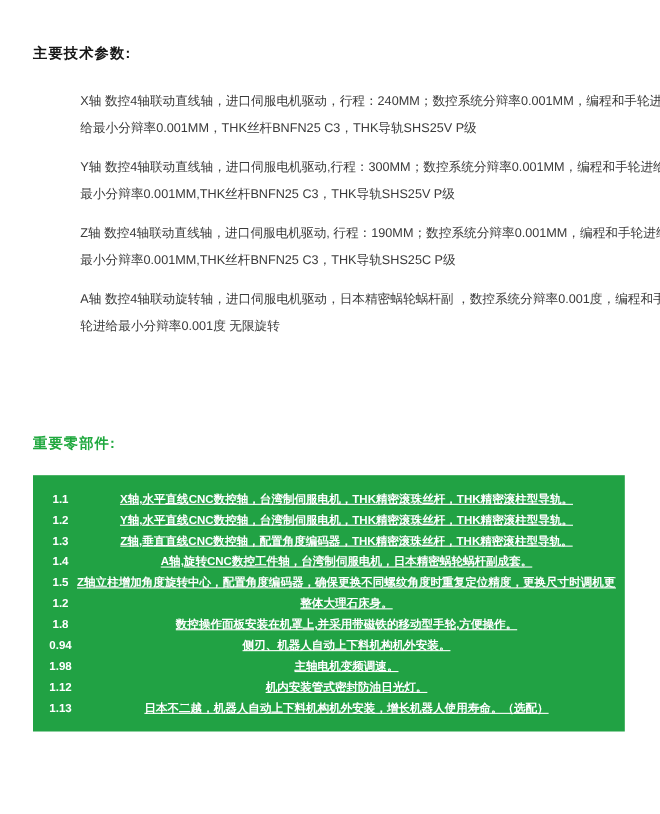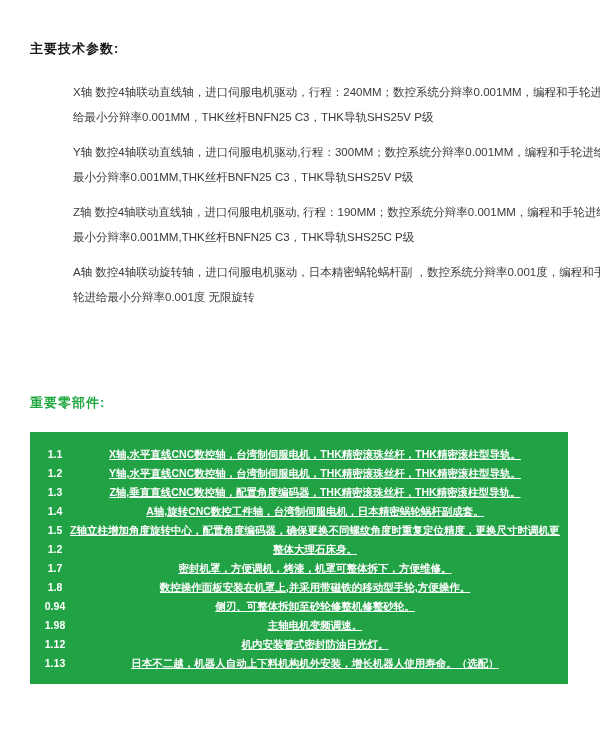--- a/index.html
+++ b/index.html
@@ -94,30 +94,26 @@
     </div>
     <div class="part-row">
       <span class="part-num">1.5</span>
       <span class="part-text">Z轴立柱增加角度旋转中心，配置角度编码器，确保更换不同螺纹角度时重复定位精度，更换尺寸时调机更高效更方便精准。</span>
     </div>
     <div class="part-row">
       <span class="part-num">1.2</span>
       <span class="part-text">整体大理石床身。</span>
     </div>
     <div class="part-row">
-      <span class="part-num">1.7</span>
-      <span class="part-text">密封机罩，方便调机，烤漆，机罩可整体拆下，方便维修。</span>
-    </div>
-    <div class="part-row">
       <span class="part-num">1.8</span>
       <span class="part-text">数控操作面板安装在机罩上,并采用带磁铁的移动型手轮,方便操作。</span>
     </div>
     <div class="part-row">
       <span class="part-num">0.94</span>
-      <span class="part-text">侧刃、可整体拆卸至砂轮修整机修整砂轮。</span>
+      <span class="part-text">侧刃、机器人自动上下料机构机外安装。</span>
     </div>
     <div class="part-row">
       <span class="part-num">1.98</span>
       <span class="part-text">主轴电机变频调速。</span>
     </div>
     <div class="part-row">
       <span class="part-num">1.12</span>
       <span class="part-text">机内安装管式密封防油日光灯。</span>
     </div>
     <div class="part-row">

